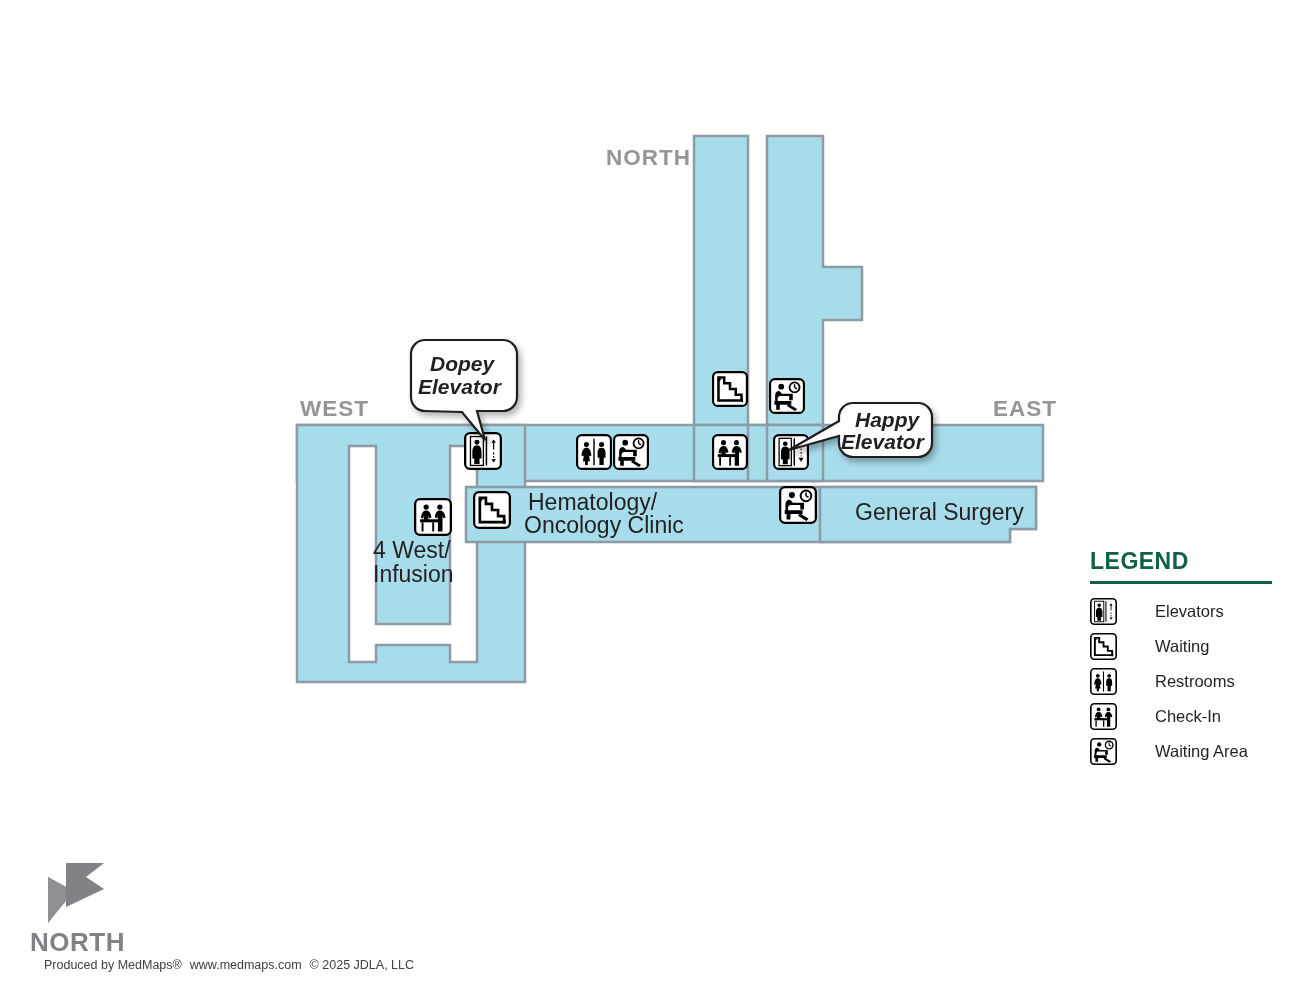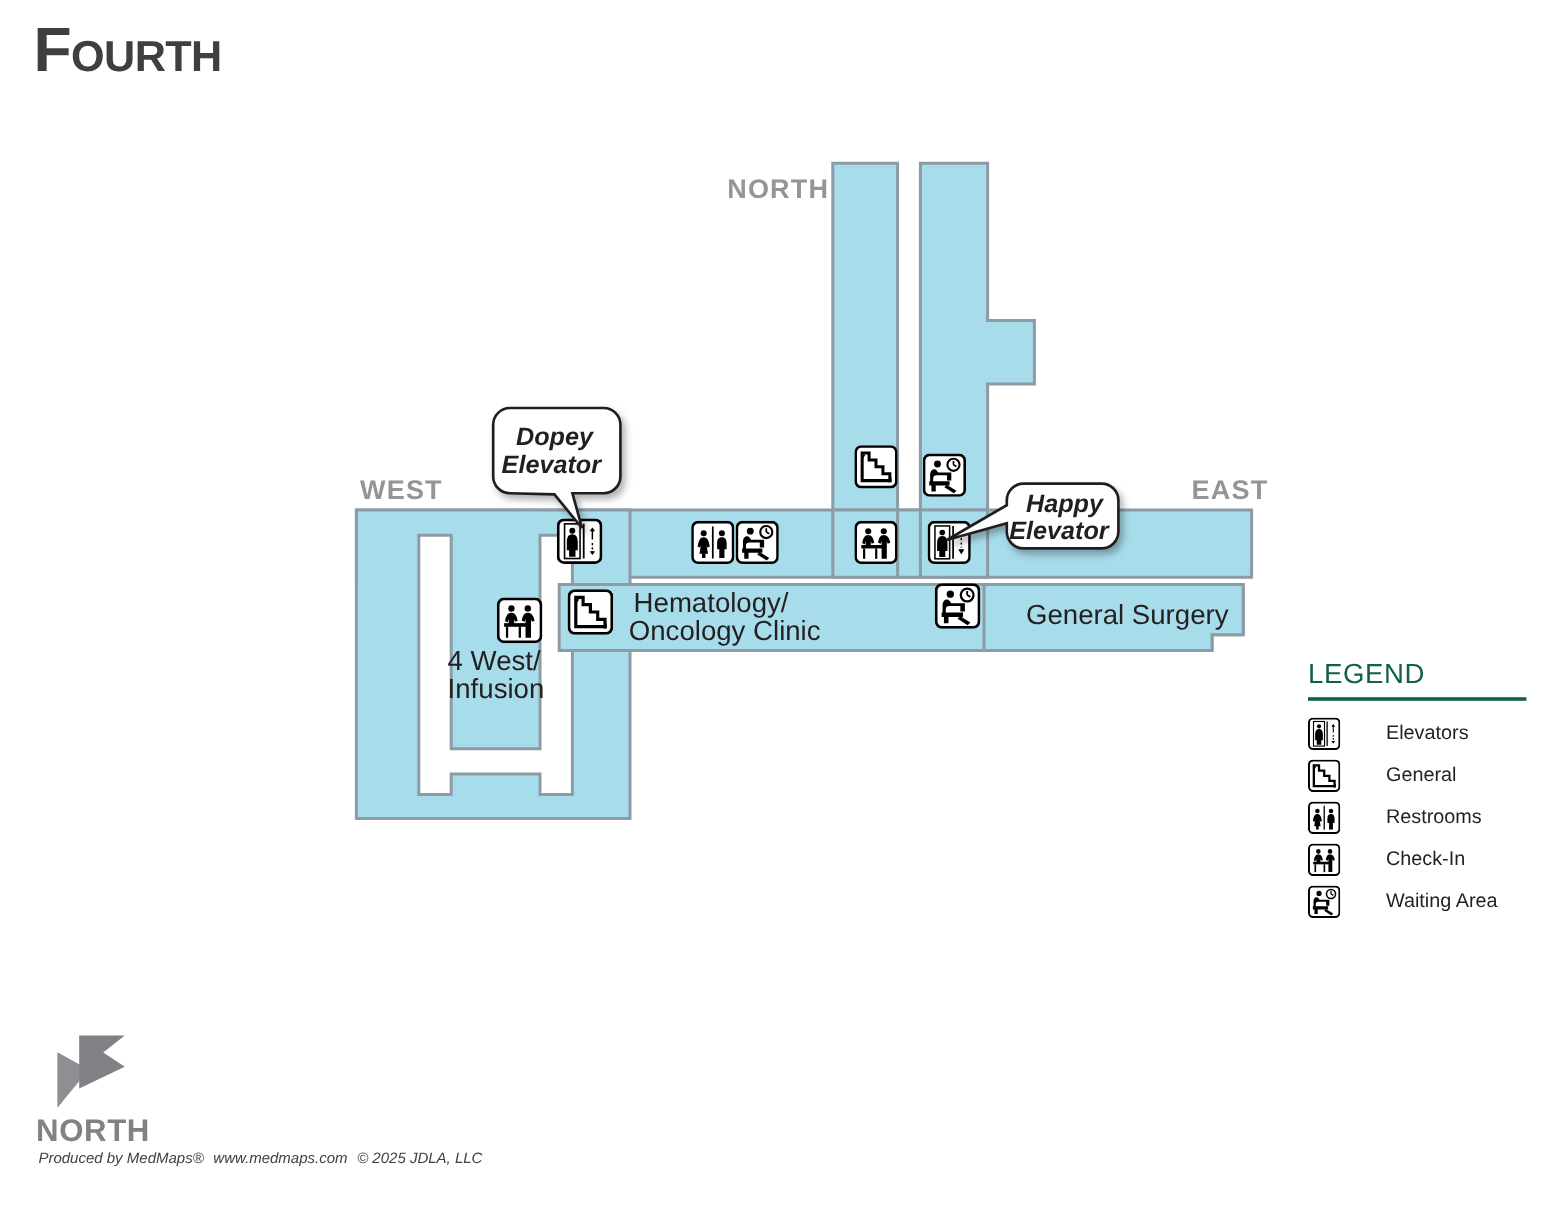--- a/index.html
+++ b/index.html
@@ -62,40 +62,39 @@
     font-size: 26px;
     font-weight: bold;
     color: #808285;
     letter-spacing: 0.5px;
     margin-top: 2px;
   }
 
   
   #footer {
     position: absolute;
-    left: 32px;
+    left: 44px;
     top: 958px;
     font-size: 12.5px;
-    font-style: italic;
     color: #414042;
     font-family: "Liberation Sans", sans-serif;
     white-space: nowrap;
   }
   #footer .gap { display: inline-block; width: 8px; }
 
   
   #legend {
     position: absolute;
     left: 1090px;
     top: 548px;
     width: 190px;
   }
   #legend-title {
     font-size: 23px;
-    font-weight: normal;
+    font-weight: bold;
     color: #11604a;
     letter-spacing: 0.5px;
     margin: 0 0 6px 0;
   }
   #legend-rule {
     height: 3px;
     background: #11604a;
     width: 182px;
     margin-bottom: 10px;
   }
@@ -116,21 +115,20 @@
     color: #231f20;
     white-space: nowrap;
   }
 
   svg { display: block; }
 </style>
 </head>
 <body>
 
 <div id="title-block">
-  <span id="floor-name">Fourth</span>
 </div>
 
 <svg id="map-canvas" viewBox="0 0 1299 1004">
   <defs>
 
     <symbol id="sym-elevator" viewBox="0 0 100 100">
       <rect x="3" y="3" width="94" height="94" rx="13" ry="13" fill="#ffffff" stroke="#000000" stroke-width="6"></rect>
       <line x1="59" y1="12" x2="59" y2="88" stroke="#000000" stroke-width="4"></line>
       <rect x="17" y="12" width="34" height="76" fill="none" stroke="#000000" stroke-width="3.5"></rect>
       <circle cx="34" cy="27" r="6.5" fill="#000000"></circle>
@@ -270,21 +268,21 @@
     <svg class="legend-icon" viewBox="0 0 100 100">
       <use href="#sym-elevator" x="0" y="0" width="100" height="100"></use>
     </svg>
     <span class="legend-text">Elevators</span>
   </div>
 
   <div class="legend-row">
     <svg class="legend-icon" viewBox="0 0 100 100">
       <use href="#sym-stairs" x="0" y="0" width="100" height="100"></use>
     </svg>
-    <span class="legend-text">General</span>
+    <span class="legend-text">Waiting</span>
   </div>
 
   <div class="legend-row">
     <svg class="legend-icon" viewBox="0 0 100 100">
       <use href="#sym-restrooms" x="0" y="0" width="100" height="100"></use>
     </svg>
     <span class="legend-text">Restrooms</span>
   </div>
 
   <div class="legend-row">

